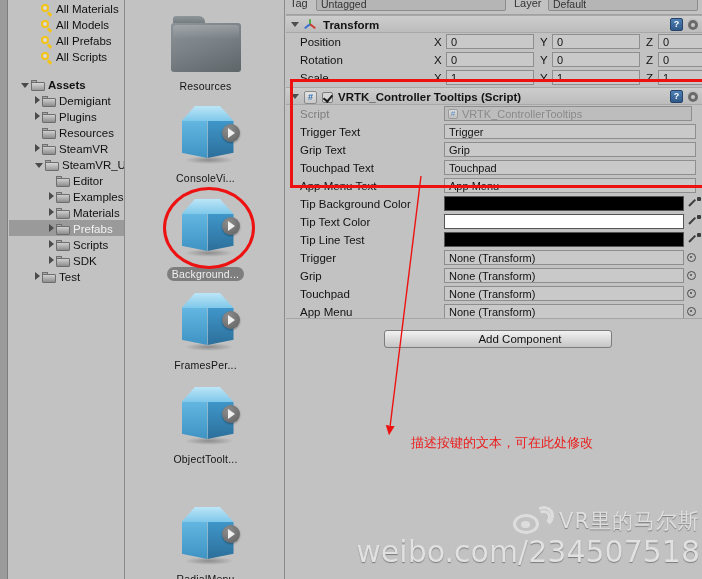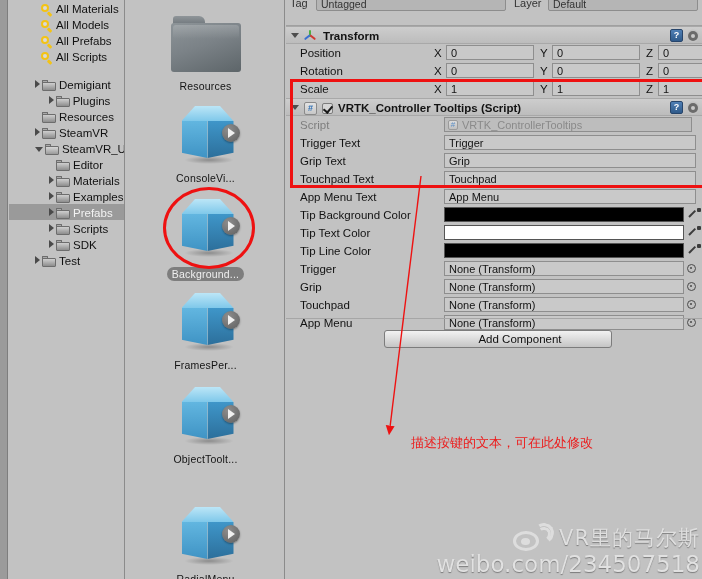--- a/index.html
+++ b/index.html
@@ -153,21 +153,21 @@
     position: absolute; border: 3px solid #ee1111; border-radius: 50%;
     pointer-events: none;
   }
 
   
   #inspector {
     position: absolute; left: 286px; top: 0; width: 416px; height: 579px;
     background: #c2c2c2; overflow: hidden;
   }
   .tagrow {
-    position: relative; height: 26px; overflow: hidden;
+    position: relative; height: 15px; overflow: hidden;
     background: #c2c2c2; border-bottom: 1px solid #a0a0a0;
     font-size: 11px; color: #333;
   }
   .tagrow .lbl { position:absolute; top:-3px; }
   .tagrow .fld {
     position:absolute; top:-3px; height: 14px;
     background: #b5b5b5; border:1px solid #8d8d8d; border-radius: 2px;
     font-size: 10.5px; color:#333; padding-left:4px; line-height:13px;
   }
   .comp-header {
@@ -285,31 +285,31 @@
     position: absolute; border: 3px solid #ee1111; pointer-events: none;
   }
   #anno-svg { position: absolute; left: 0; top: 0; width: 702px; height: 579px; pointer-events: none; }
   #anno-text {
     position: absolute; color: #ec1c1c; font-size: 13px;
     font-family: "DejaVu Sans", sans-serif; white-space: nowrap;
   }
 
   
   #watermark {
-    position: absolute; right: 2px; bottom: 2px;
+    position: absolute; right: 2px; bottom: 10px;
     opacity: 0.62; pointer-events: none; text-align: right;
   }
   #wm-line1 { display: flex; align-items: center; justify-content: flex-end; gap: 6px; }
   #wm-name {
     font-size: 21px; color: #f2f2f2; letter-spacing: 1px;
     text-shadow: 0 1px 1px rgba(60,60,60,0.85);
     font-family: "DejaVu Sans", sans-serif;
   }
   #wm-url {
-    font-size: 23px; color: #f4f4f4; letter-spacing: 0px; margin-top: -2px;
+    font-size: 30px; color: #f4f4f4; letter-spacing: 0px; margin-top: -2px;
     text-shadow: 0 1px 1px rgba(60,60,60,0.85);
     font-family: "DejaVu Sans", sans-serif;
   }
   .weibo-eye {
     position: relative; width: 40px; height: 30px;
   }
   .weibo-eye .ball {
     position:absolute; left: 0; top: 8px; width: 26px; height: 20px;
     border-radius: 50%; border: 3.5px solid #efefef;
   }
@@ -339,28 +339,29 @@
 
   <div id="tree-panel">
     <div id="tree-searches">
         <div class="tree-row" style="padding-left: 32px;"><span class="ico mag"><span class="ring"></span><span class="hdl"></span></span><span class="tlabel">All Materials</span></div>
         <div class="tree-row" style="padding-left: 32px;"><span class="ico mag"><span class="ring"></span><span class="hdl"></span></span><span class="tlabel">All Models</span></div>
         <div class="tree-row" style="padding-left: 32px;"><span class="ico mag"><span class="ring"></span><span class="hdl"></span></span><span class="tlabel">All Prefabs</span></div>
         <div class="tree-row" style="padding-left: 32px;"><span class="ico mag"><span class="ring"></span><span class="hdl"></span></span><span class="tlabel">All Scripts</span></div>
       </div>
     <div style="height:12px"></div>
     <div id="tree-folders">
+        <div class="tree-row" style="padding-left: 12px;"><span class="tw down"></span><span class="ico folder open"><span class="tab"></span><span class="body"></span></span><span class="tlabel bold">Assets</span></div>
         <div class="tree-row" style="padding-left: 26px;"><span class="tw right"></span><span class="ico folder"><span class="tab"></span><span class="body"></span></span><span class="tlabel">Demigiant</span></div>
-        <div class="tree-row" style="padding-left: 26px; text-align: center;"><span class="tw right"></span><span class="ico folder"><span class="tab"></span><span class="body"></span></span><span class="tlabel">Plugins</span></div>
+        <div class="tree-row" style="padding-left: 26px;"><span class="tw right"></span><span class="ico folder"><span class="tab"></span><span class="body"></span></span><span class="tlabel">Plugins</span></div>
         <div class="tree-row" style="padding-left: 26px;"><span class="tw none"></span><span class="ico folder"><span class="tab"></span><span class="body"></span></span><span class="tlabel">Resources</span></div>
         <div class="tree-row" style="padding-left: 26px;"><span class="tw right"></span><span class="ico folder"><span class="tab"></span><span class="body"></span></span><span class="tlabel">SteamVR</span></div>
         <div class="tree-row" style="padding-left: 26px;"><span class="tw down"></span><span class="ico folder open"><span class="tab"></span><span class="body"></span></span><span class="tlabel">SteamVR_U</span></div>
         <div class="tree-row" style="padding-left: 40px;"><span class="tw none"></span><span class="ico folder"><span class="tab"></span><span class="body"></span></span><span class="tlabel">Editor</span></div>
+        <div class="tree-row" style="padding-left: 40px;"><span class="tw right"></span><span class="ico folder"><span class="tab"></span><span class="body"></span></span><span class="tlabel">Examples</span></div>
         <div class="tree-row" style="padding-left: 40px;"><span class="tw right"></span><span class="ico folder"><span class="tab"></span><span class="body"></span></span><span class="tlabel">Materials</span></div>
-        <div class="tree-row" style="padding-left: 40px;"><span class="tw right"></span><span class="ico folder"><span class="tab"></span><span class="body"></span></span><span class="tlabel">Examples</span></div>
         <div class="tree-row selected" style="padding-left: 40px;"><span class="tw right"></span><span class="ico folder"><span class="tab"></span><span class="body"></span></span><span class="tlabel">Prefabs</span></div>
         <div class="tree-row" style="padding-left: 40px;"><span class="tw right"></span><span class="ico folder"><span class="tab"></span><span class="body"></span></span><span class="tlabel">Scripts</span></div>
         <div class="tree-row" style="padding-left: 40px;"><span class="tw right"></span><span class="ico folder"><span class="tab"></span><span class="body"></span></span><span class="tlabel">SDK</span></div>
         <div class="tree-row" style="padding-left: 26px;"><span class="tw right"></span><span class="ico folder"><span class="tab"></span><span class="body"></span></span><span class="tlabel">Test</span></div>
       </div>
   </div>
 
   <div id="assets-panel">
       <div class="asset-cell" style="top: 8px;">
         <div class="asset-thumb">
@@ -522,21 +523,21 @@
           <span class="prop-label">Tip Background Color</span>
           <span class="field black" style="left:158px;width:240px"></span>
           <span class="picker" style="left:402px"></span>
         </div>
         <div class="prop-row">
           <span class="prop-label">Tip Text Color</span>
           <span class="field white" style="left:158px;width:240px"></span>
           <span class="picker" style="left:402px"></span>
         </div>
         <div class="prop-row">
-          <span class="prop-label">Tip Line Color</span>
+          <span class="prop-label">Tip Line Test</span>
           <span class="field black" style="left:158px;width:240px"></span>
           <span class="picker" style="left:402px"></span>
         </div>
         <div class="prop-row">
           <span class="prop-label">Trigger</span>
           <span class="field" style="left:158px;width:240px">None (Transform)</span>
           <span class="obj-dot" style="left:401px"></span>
         </div>
         <div class="prop-row">
           <span class="prop-label">Grip</span>

